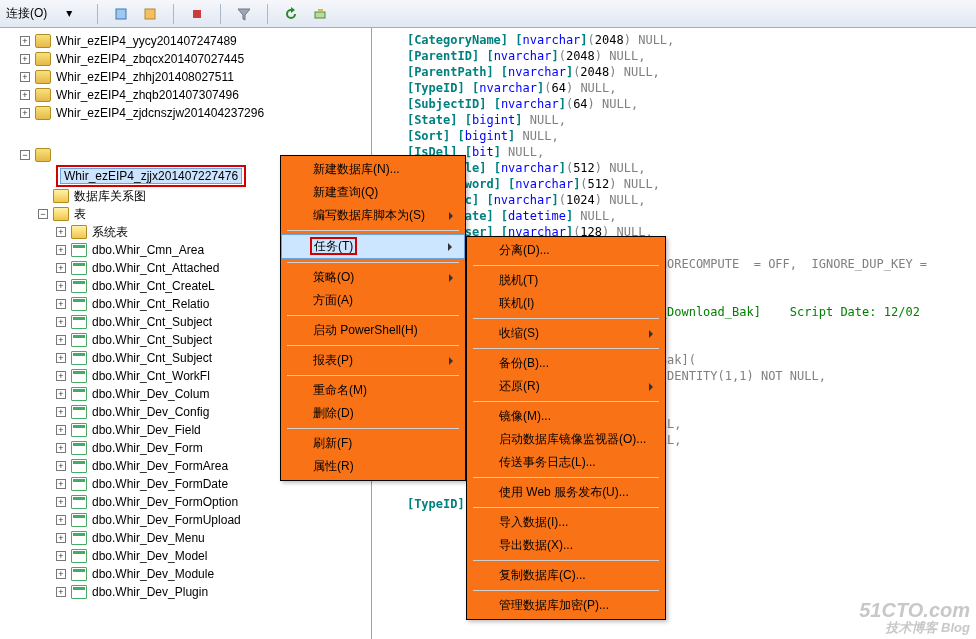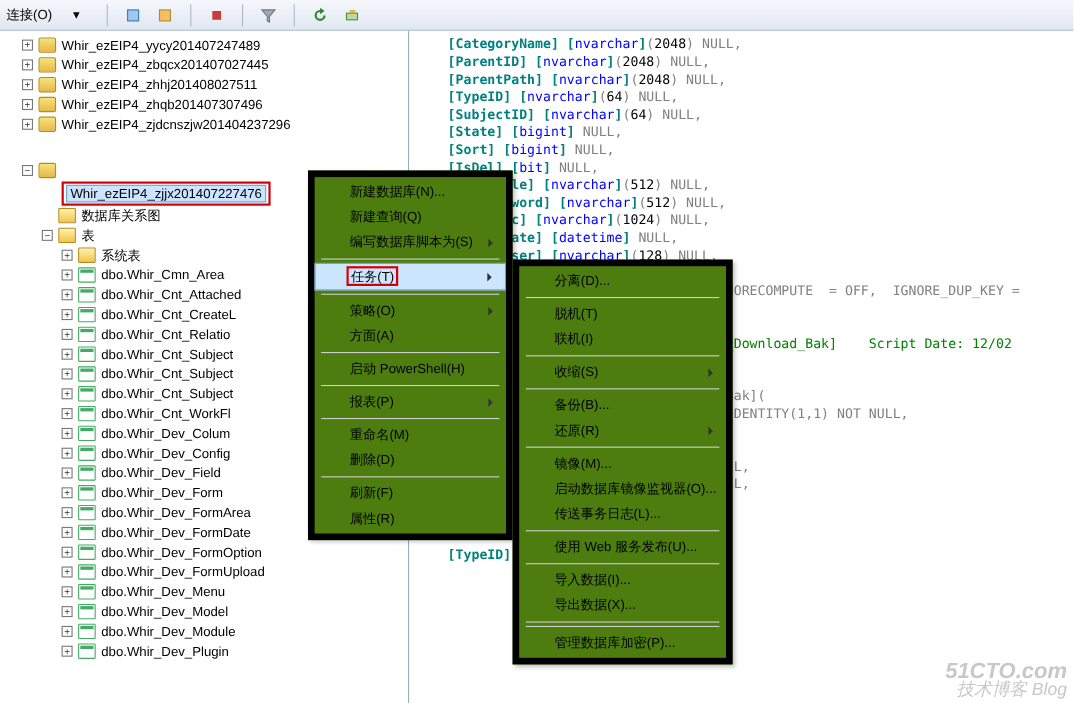--- a/index.html
+++ b/index.html
@@ -28,29 +28,29 @@
   .tree .ico { width:16px; height:14px; margin-right:3px; display:inline-block;}
   .db-ico { background:linear-gradient(#f7e27a,#e6b84a); border:1px solid #b48b1f; border-radius:2px;}
   .fld-ico{ background:linear-gradient(#fff2a8,#f0c64c); border:1px solid #b48b1f; border-radius:1px;}
   .tbl-ico{ background:#fff; border:1px solid #4a6; border-radius:1px; position:relative;}
   .tbl-ico:before{content:"";position:absolute;left:1px;top:1px;right:1px;height:3px;background:#4a6;}
   .sel { background:#cce4ff; border:1px solid #6ea2dd; padding:0 3px;}
   .redbox { border:2px solid #d40000; padding:0 2px;margin-top:43px;}
   .tree .lbl { }
 
   
-  .menu { position:absolute; background:#4d7c0f; border:6px solid #000000; box-shadow:2px 2px 4px rgba(0,0,0,.25); padding:2px 0; z-index:50;}
+  .menu { position:absolute; background:#f97316; border:1px solid #000000; box-shadow:2px 2px 4px rgba(0,0,0,.25); padding:2px 0; z-index:50;}
   .menu .mi { padding:3px 24px 3px 32px; white-space:nowrap; position:relative;}
   .menu .mi.sel { background:#cde6ff;}
   .menu .sep { height:1px; background:#cfcfcf; margin:3px 6px;}
   .menu .arrow:after{content:"";position:absolute;right:8px;top:50%;margin-top:-4px;border:4px solid transparent;border-left-color:#333;}
   .menu .mi .redframe{border:2px solid #d40000; margin:-2px -4px; padding:0 2px;}
 
   .watermark{position:absolute;right:6px;bottom:2px;color:#c8c8c8;font-family:Arial;font-weight:bold;font-style:italic;font-size:20px;line-height:18px;text-align:right;pointer-events:none;}
-  .watermark .small{font-size:16px;font-weight:normal;}
+  .watermark .small{font-size:13px;font-weight:bold;}
 </style>
 </head>
 <body>
 
 <div class="toolbar">
   <span class="label">连接(O)</span>
   <span class="tb-ico">▾</span>
   <span class="sep"></span>
   <span class="tb-ico"><svg viewBox="0 0 16 16">
         <rect x="3" y="3" width="10" height="10" fill="#9fc7ef" stroke="#3a79b5"></rect>
@@ -364,15 +364,16 @@
   <div class="sep"></div>
   <div class="mi">镜像(M)...</div>
   <div class="mi">启动数据库镜像监视器(O)...</div>
   <div class="mi">传送事务日志(L)...</div>
   <div class="sep"></div>
   <div class="mi">使用 Web 服务发布(U)...</div>
   <div class="sep"></div>
   <div class="mi">导入数据(I)...</div>
   <div class="mi">导出数据(X)...</div>
   <div class="sep"></div>
+  <div class="mi">复制数据库(C)...</div>
   <div class="sep"></div>
   <div class="mi">管理数据库加密(P)...</div>
 </div>
 
 </body></html>

